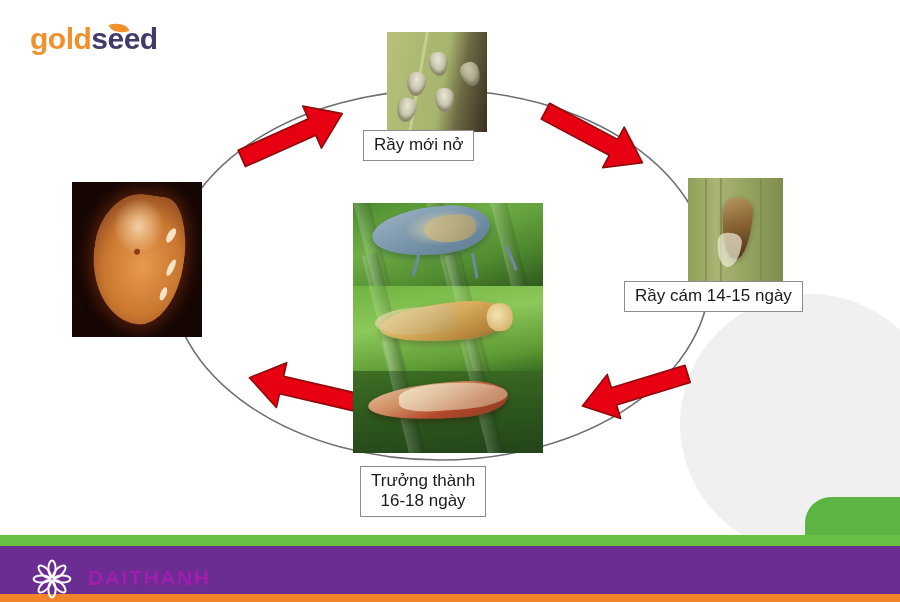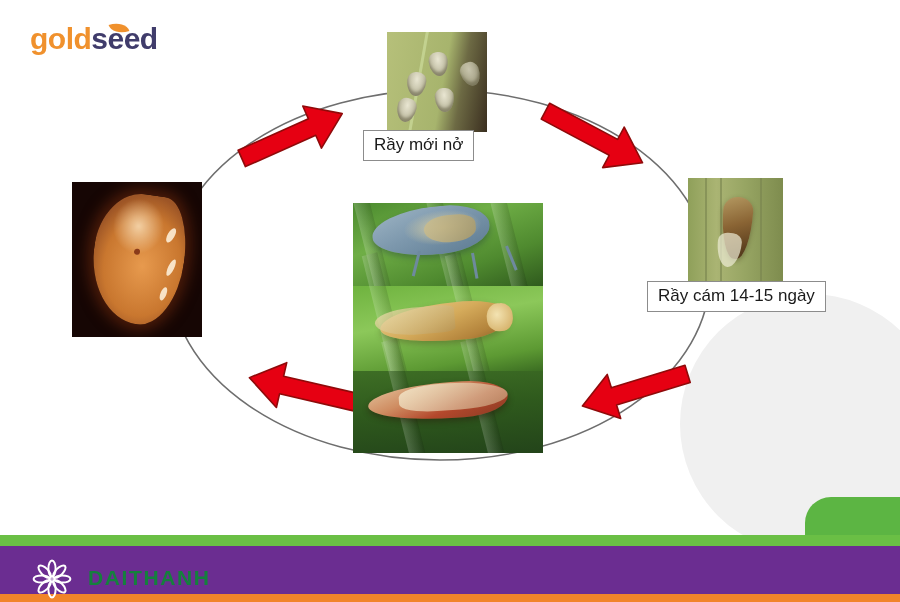--- a/index.html
+++ b/index.html
@@ -188,35 +188,35 @@
     background:#ffffff;
     color:#1a1a1a;
     font-size:17px;
     line-height:1.18;
     text-align:center;
     padding:4px 10px 5px;
     white-space:pre-line;
     font-family:"Liberation Sans", sans-serif;
   }
   #label-hatch { left:363px; top:130px; }
-  #label-nymph { left:647px; top:281px; }
+  #label-nymph { left:624px; top:281px; }
   #label-egg   { left:92px;  top:341px; }
   #label-adult { left:360px; top:466px; }
 
   
   #brand-bar { position:absolute; left:0; bottom:0; width:900px; height:67px; }
   #brand-green  { position:absolute; top:0;  left:0; width:100%; height:11px; background:#6abf45; }
   #brand-purple { position:absolute; top:11px; left:0; width:100%; height:48px; background:#6b2d91; }
   #brand-orange { position:absolute; bottom:0; left:0; width:100%; height:8px;  background:#f1842a; }
   #brand-flower {
     position:absolute; left:32px; top:24px; width:40px; height:40px;
   }
   #brand-name {
     position:absolute; left:88px; top:31px;
-    color:#15803d; font-size:21px; font-weight:bold; letter-spacing:1.6px;
+    color:#a21caf; font-size:21px; font-weight:bold; letter-spacing:1.6px;
   }
 </style>
 </head>
 <body>
 
 <div id="deco-circle"></div>
 <div id="deco-green-square"></div>
 
 <div id="logo">
   <span class="gold">gold</span><span class="seed">seed</span>
@@ -298,20 +298,22 @@
       <div class="wingl"></div>
       <div class="head"></div>
     </div>
     <div class="ins ins-red">
       <div class="wingr"></div>
     </div>
   </div>
 
   <div class="label" id="label-hatch">Rầy mới nở</div>
   <div class="label" id="label-nymph">Rầy cám 14-15 ngày</div>
+  <div class="label" id="label-adult">Trưởng thành
+16-18 ngày</div>
 </div>
 
 <div id="brand-bar">
   <div id="brand-green"></div>
   <div id="brand-purple"></div>
   <div id="brand-orange"></div>
 
   <svg id="brand-flower" viewBox="0 0 100 100">
     <g fill="none" stroke="#ffffff" stroke-width="5">
       <g transform="translate(50,50)">

